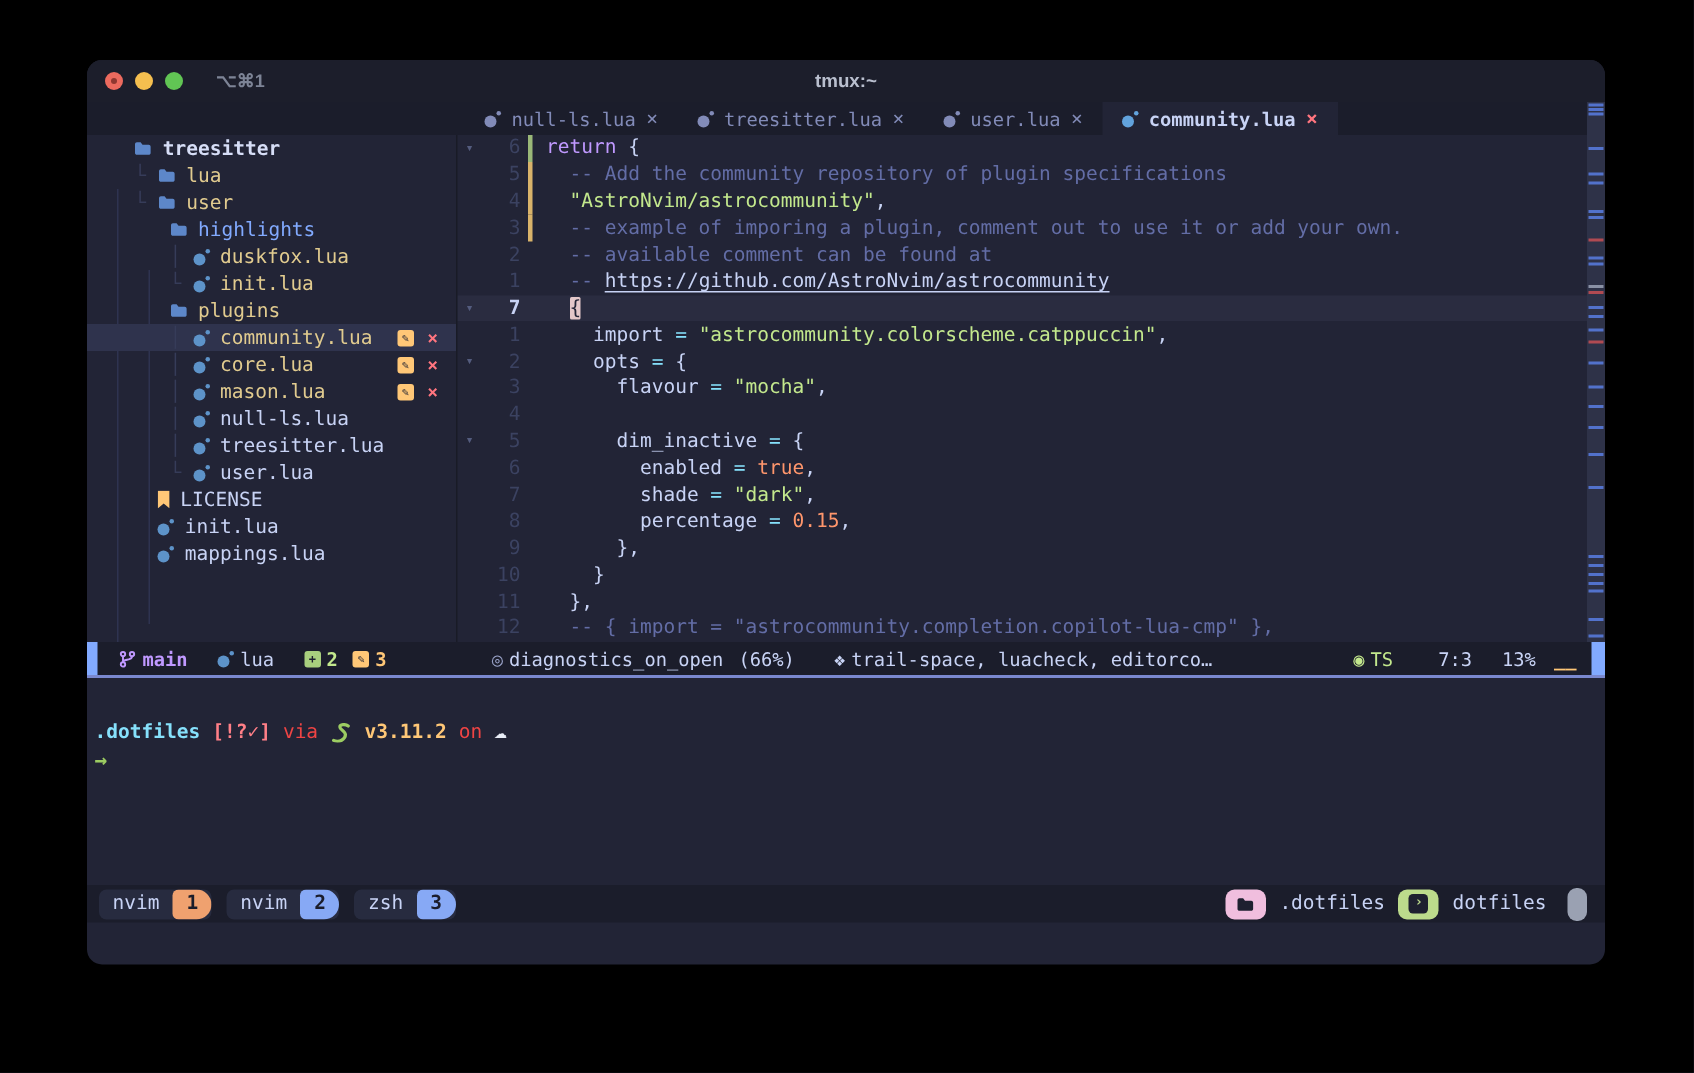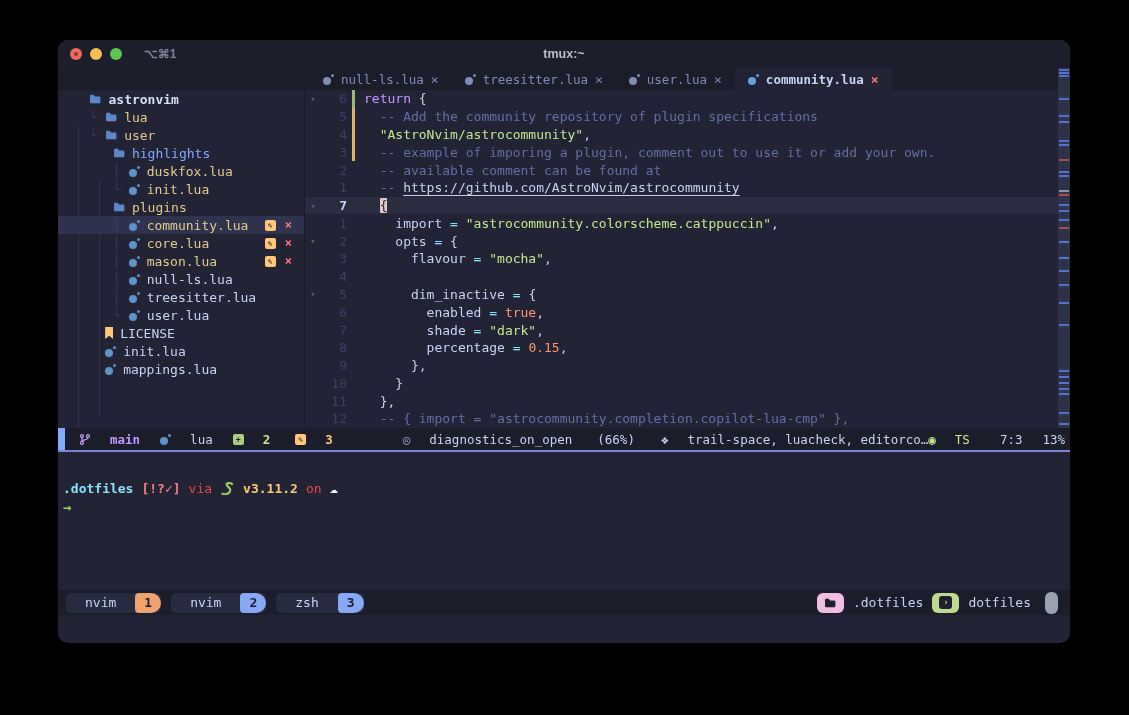--- a/index.html
+++ b/index.html
@@ -80,21 +80,21 @@
 
   
   .minimap{position:absolute;right:0;top:0;width:12px;height:360px;background:#2e3248;z-index:6}
   .mark{position:absolute;left:1px;right:1px;height:2px}
   .mark.blue{background:#5272cc}.mark.red{background:#b04a52}.mark.gray{background:#8a91a6}
 
   
   .statusline{height:22px;background:#1b1d2b;display:flex;align-items:center;font-size:12.5px;color:#c8d3f5}
   .slblock{width:7px;height:22px;background:#82aaff;flex:none}
   .slblock.r{width:9px;margin-left:10px}
-  .seg{display:flex;align-items:center;gap:19px;white-space:nowrap}
+  .seg{display:flex;align-items:center;gap:4px;white-space:nowrap}
   .seg.branch{margin-left:14px;color:#c099ff;font-weight:bold}
   .seg.ft{margin-left:20px}
   .seg.git{margin-left:20px}
   .gbox{width:11px;height:11px;border-radius:2px;color:#1e2030;font-size:8px;line-height:11px;text-align:center;font-weight:bold}
   .gbox.add{background:#a8cf7e}.gbox.chg{background:#ffc777;margin-left:6px}
   .gnum.g{color:#c3e88d;font-weight:bold}.gnum.y{color:#ffc777;font-weight:bold}
   .seg.diag{margin-left:70px}
   .seg.diag .dico{color:#9aa3c9}
   .seg.diag .pct{margin-left:6px}
   .seg.tools{margin-left:26px}
@@ -111,21 +111,21 @@
   .p-path{color:#86e1fc;font-weight:bold}
   .p-git{color:#ff7f87;font-weight:bold}
   .p-fg{color:#ef4444}
   .p-ver{color:#ffc777;font-weight:bold}
   .p-cloud{color:#e9edf7;font-size:14px}
   .arrow{color:#9ccc62;font-weight:bold;font-size:14px}
 
   
   .tmuxbar{height:25px;background:#1b1d2b;display:flex;align-items:center;padding:0 12px 0 8px;font-size:13px;color:#c8d3f5;flex:none}
   .twin{display:flex;align-items:center;margin-right:10px;height:20px;border-radius:5px;overflow:hidden;background:#272b3f}
-  .twname{padding:0 19px}
+  .twname{padding:0 9px}
   .twnum{height:20px;display:flex;align-items:center;padding:0 9px;border-radius:4px 10px 10px 4px;color:#1b1d2b;font-weight:bold}
   .tright{margin-left:auto;display:flex;align-items:center;gap:9px}
   .cap{height:20px;width:27px;border-radius:6px;display:flex;align-items:center;justify-content:center;flex:none}
   .cap.pink{background:#f0bede}
   .cap.green{background:#bcdb8c}
   .termico{width:13px;height:13px;background:#1e2030;border-radius:3px;color:#bcdb8c;font-size:9px;line-height:13px;text-align:center;font-weight:bold}
   .tlabel{color:#c8d3f5}
   .graycap{width:13px;height:22px;border-radius:6px;background:#9aa1b2;margin-left:5px;flex:none}
 </style>
 </head>
@@ -165,21 +165,21 @@
           <span class="moon" style="--mc: #62a3dd;"></span>
           <span>community.lua</span>
           <span class="close">×</span>
         </div>
       </div>
     <div class="body">
       <div class="sidebar">
         <div id="tree">
             <div class="trow"><span class="tguide">   </span><span class="ticon"><svg width="12" height="10" viewBox="0 0 14 12">
                   <path d="M1 2.5C1 1.7 1.7 1 2.5 1h3L7 3h5c.8 0 1.5.7 1.5 1.5v5c0 .8-.7 1.5-1.5 1.5H2.5C1.7 11 1 10.3 1 9.5z" fill="#5d87c9"></path>
-                </svg></span><span class="c-white">astronvim</span></div>
+                </svg></span><span class="c-white">treesitter</span></div>
             <div class="trow"><span class="tguide">   └ </span><span class="ticon"><svg width="12" height="10" viewBox="0 0 14 12">
                   <path d="M1 2.5C1 1.7 1.7 1 2.5 1h3L7 3h5c.8 0 1.5.7 1.5 1.5v5c0 .8-.7 1.5-1.5 1.5H2.5C1.7 11 1 10.3 1 9.5z" fill="#5d87c9"></path>
                 </svg></span><span class="c-cream">lua</span></div>
             <div class="trow"><span class="tguide">   └ </span><span class="ticon"><svg width="12" height="10" viewBox="0 0 14 12">
                   <path d="M1 2.5C1 1.7 1.7 1 2.5 1h3L7 3h5c.8 0 1.5.7 1.5 1.5v5c0 .8-.7 1.5-1.5 1.5H2.5C1.7 11 1 10.3 1 9.5z" fill="#5d87c9"></path>
                 </svg></span><span class="c-cream">user</span></div>
             <div class="trow"><span class="tguide">      </span><span class="ticon"><svg width="12" height="10" viewBox="0 0 14 12">
                   <path d="M1 2.5C1 1.7 1.7 1 2.5 1h3L7 3h5c.8 0 1.5.7 1.5 1.5v5c0 .8-.7 1.5-1.5 1.5H2.5C1.7 11 1 10.3 1 9.5z" fill="#5d87c9"></path>
                 </svg></span><span class="c-blue">highlights</span></div>
             <div class="trow"><span class="tguide">      │ </span><span class="ticon"><span class="moon" style="--mc: #5d93c9;"></span></span><span class="c-cream">duskfox.lua</span></div>

